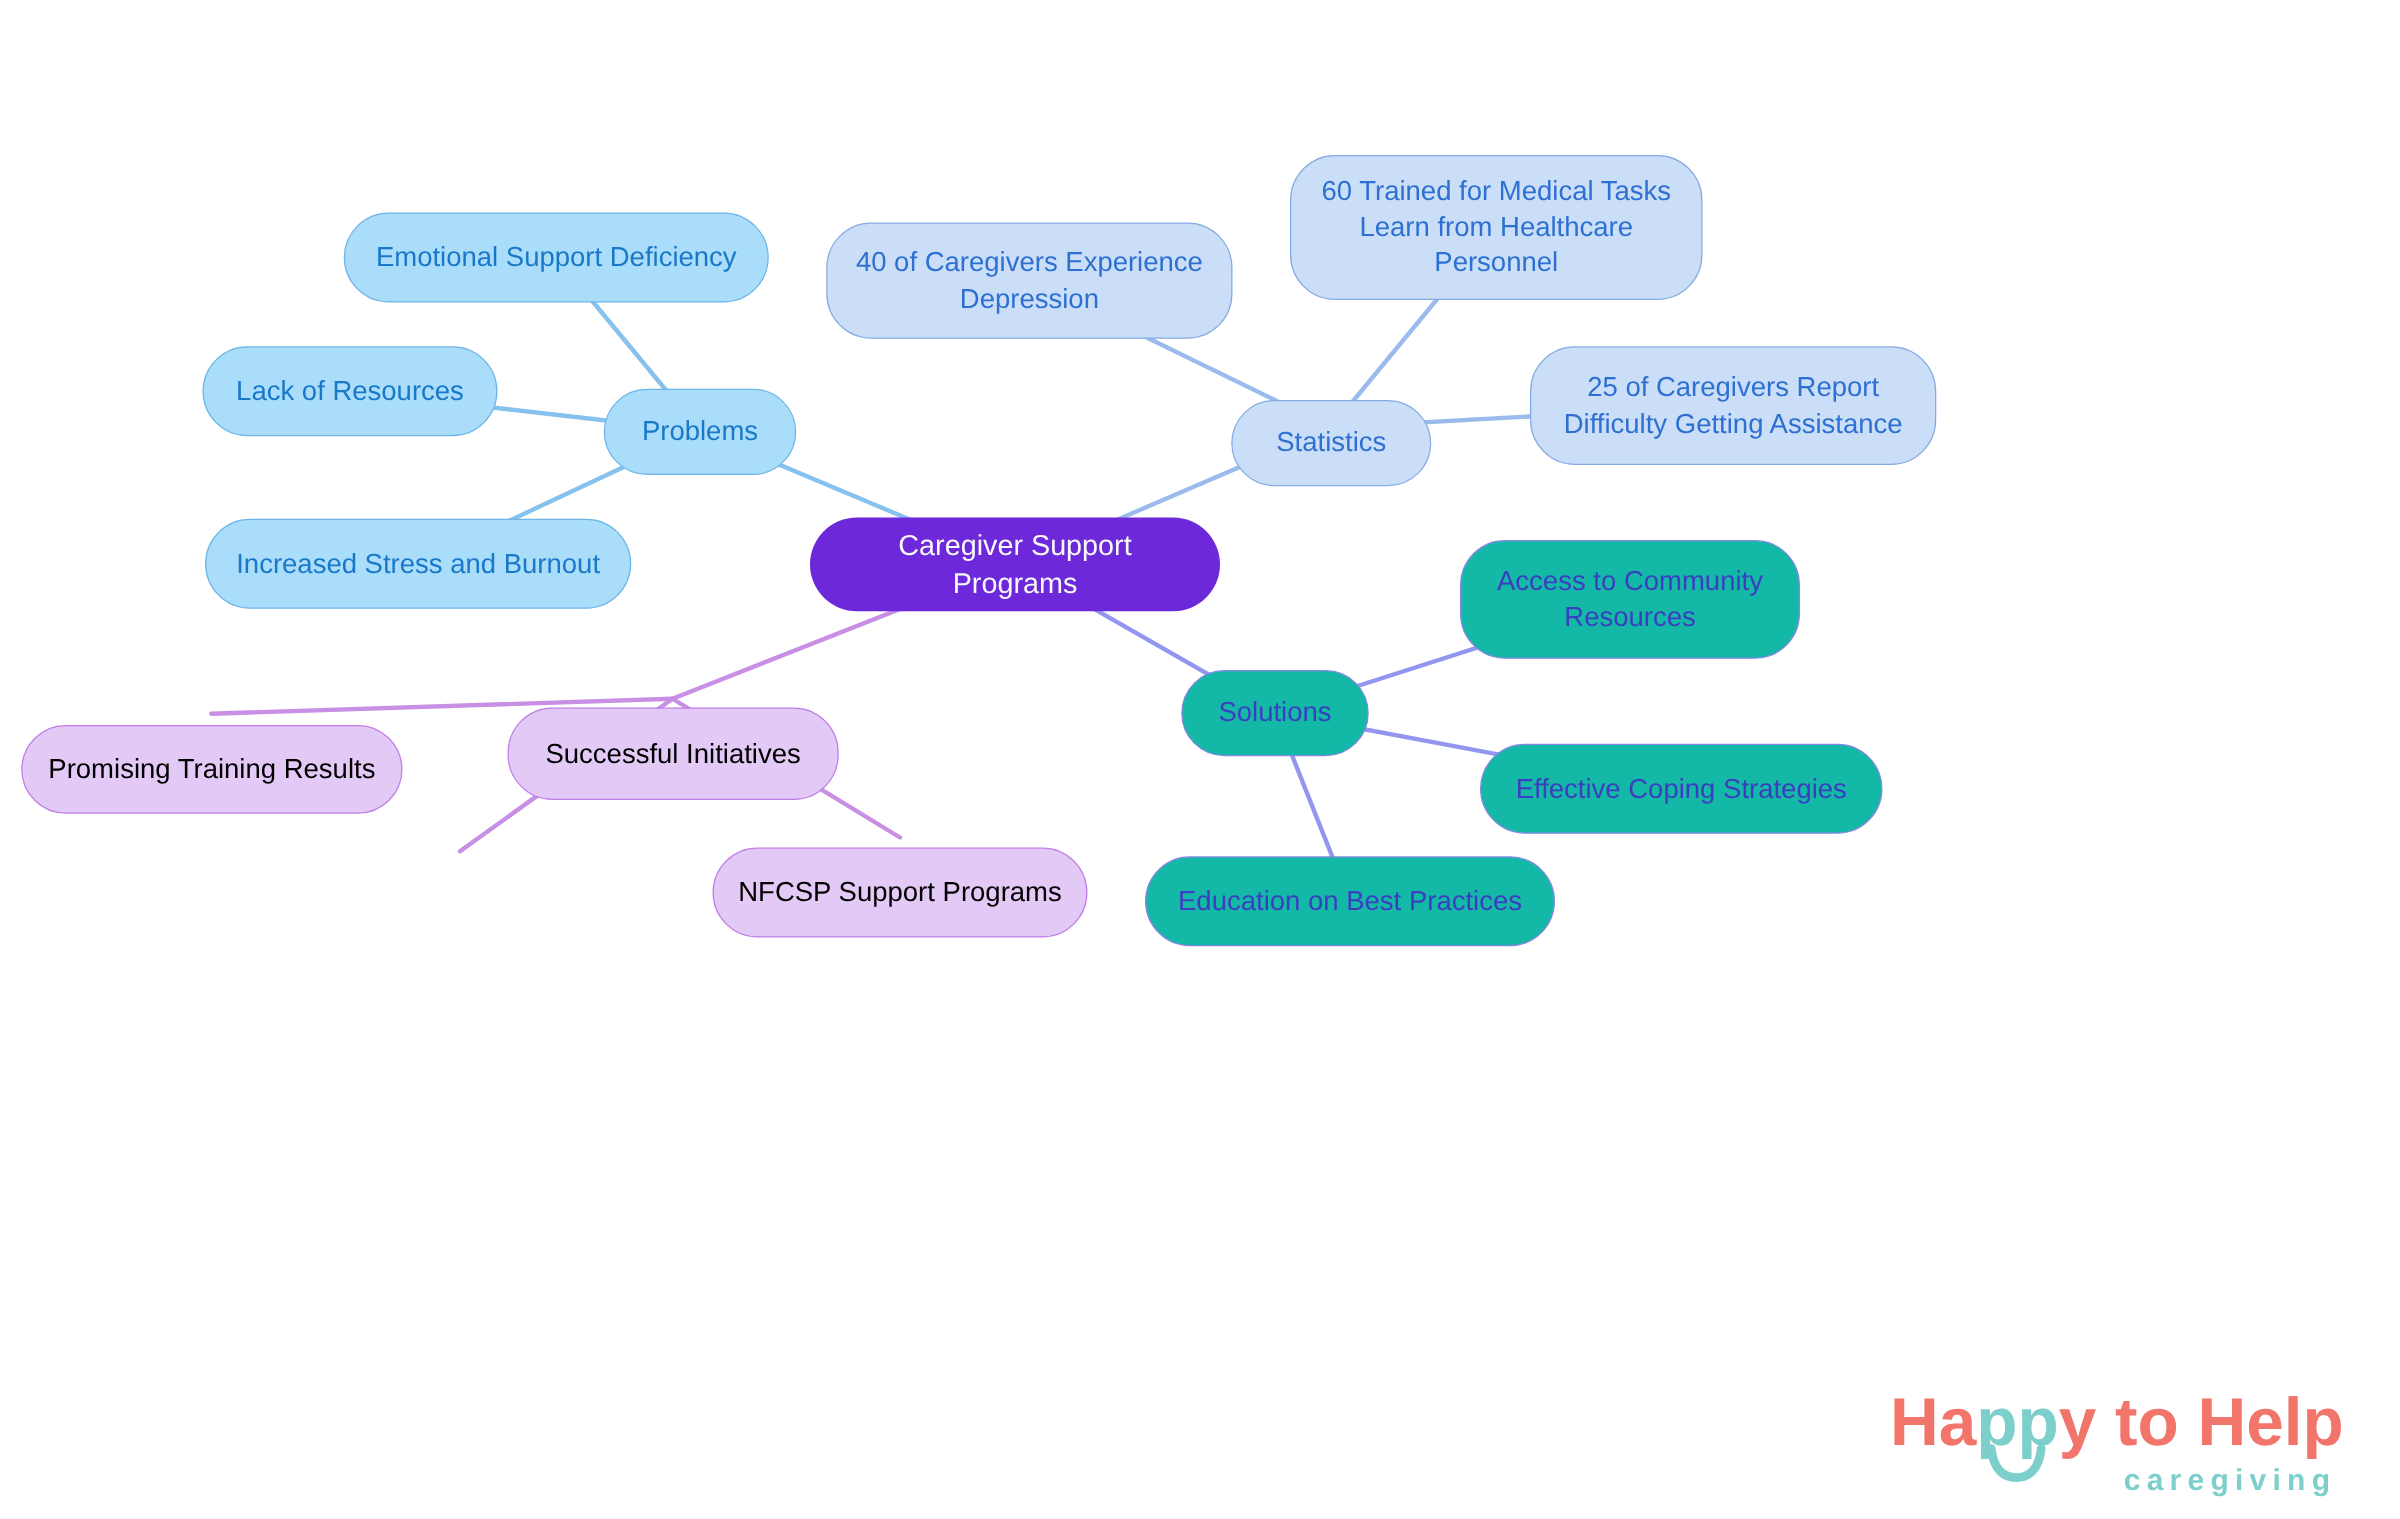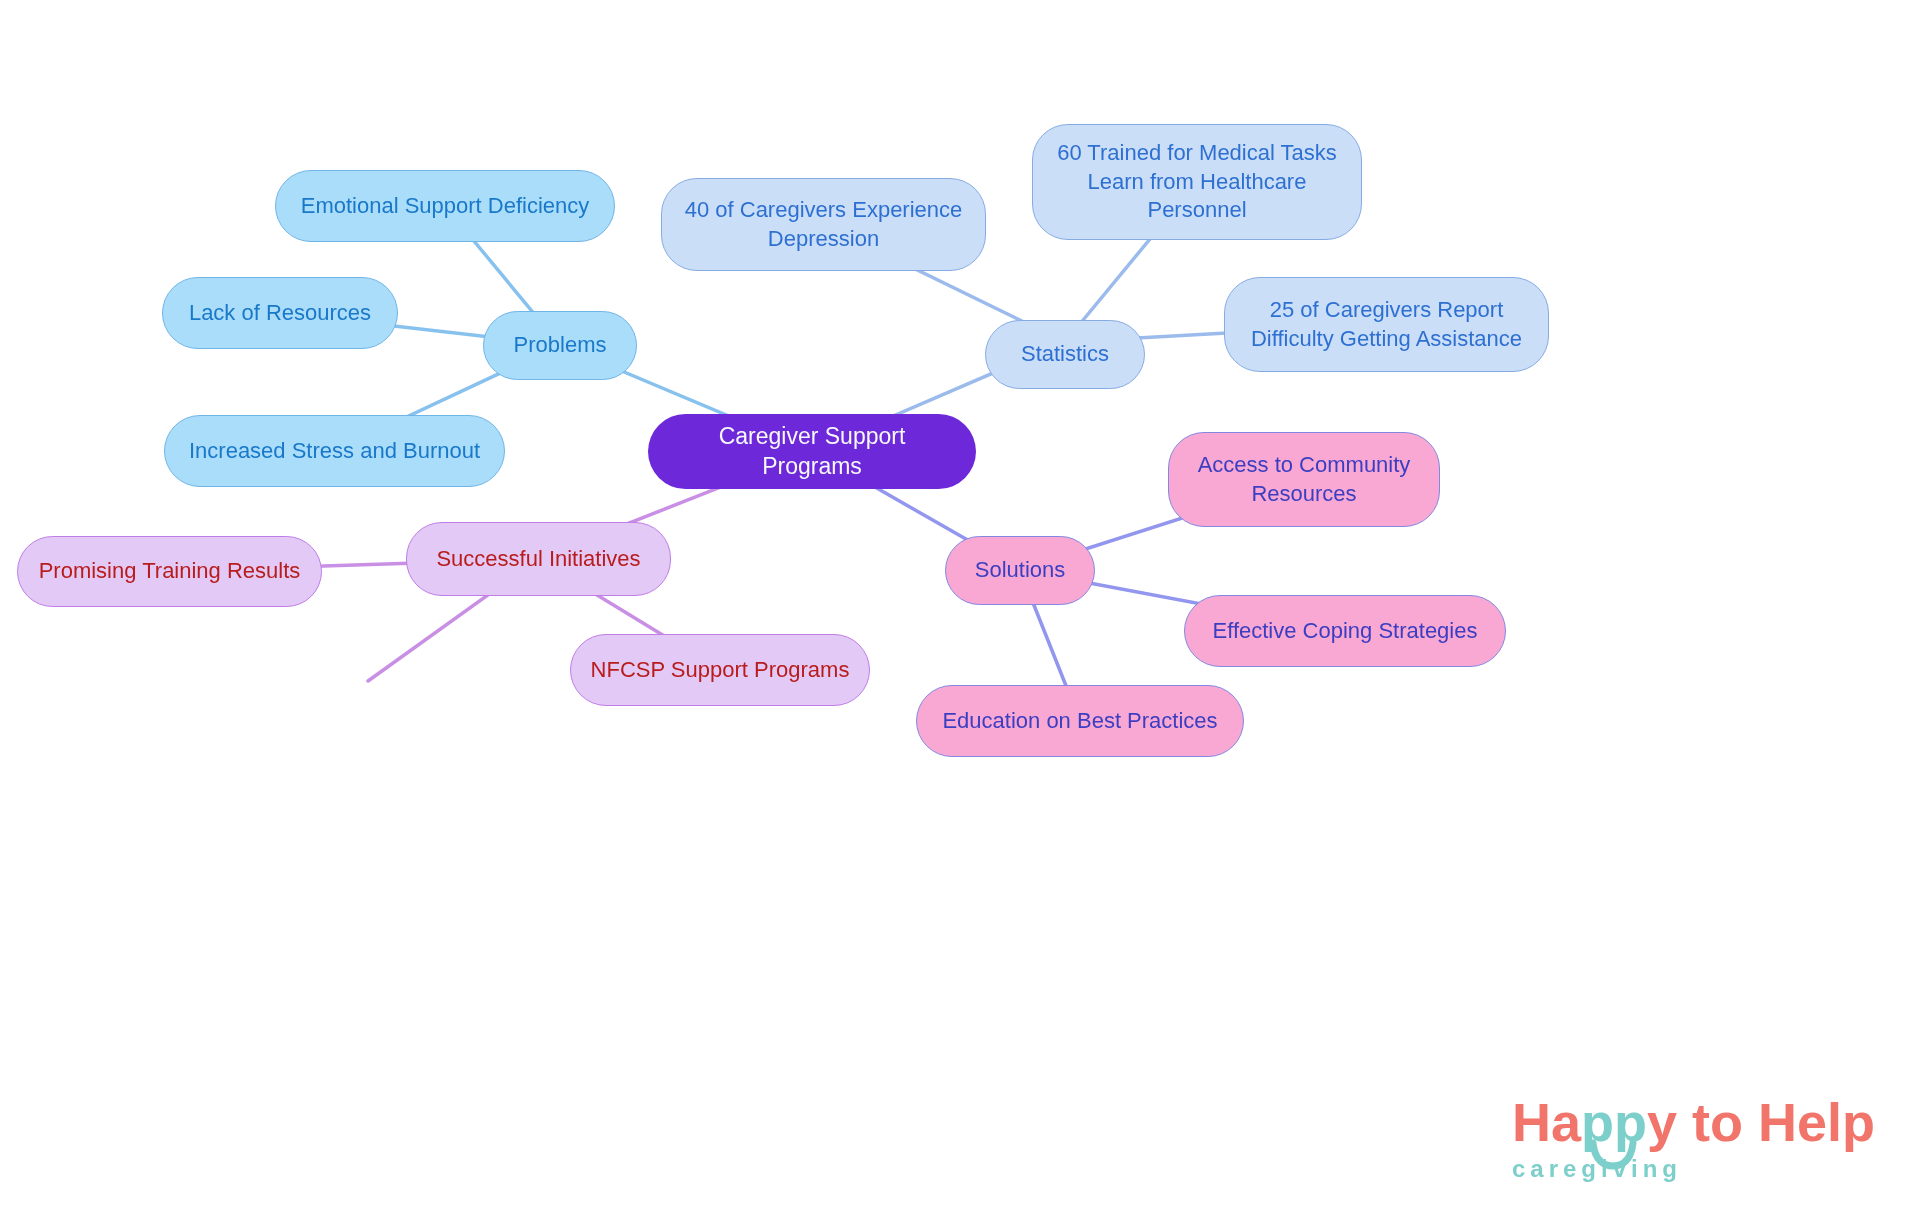--- a/index.html
+++ b/index.html
@@ -32,25 +32,25 @@
   }
   .node.root {
     background: #6d28d9;
     color: #f7f8fa;
     border: none;
     border-radius: 38px;
     font-size: 23px;
   }
   .branch-problems   { background: #a9ddfa; border-color: #6fb5e8; color: #1a78c9; }
   .branch-statistics { background: #cadef8; border-color: #86abe3; color: #2e70d1; }
-  .branch-solutions  { background: #f9a8d4; border-color: #8387e2; color: #3b3ec1; }
-  .branch-successful { background: #e3c9f6; border-color: #c07de8; color: #b91c1c; }
+  .branch-solutions  { background: #14b8a6; border-color: #8387e2; color: #3b3ec1; }
+  .branch-successful { background: #e3c9f6; border-color: #c07de8; color: #000000; margin-top: 44px; }
 
   
-  .logo { position: absolute; right: 45px; bottom: 32px; }
+  .logo { position: absolute; right: 45px; bottom: 16px; text-align: right; }
   .logo-main {
     font-size: 54px; font-weight: 700; line-height: 1.1;
     color: #f2756c; white-space: nowrap;
   }
   .logo-main .coral { color: #f2756c; }
   .logo-main .teal  { color: #7dcfcb; }
   .pp-wrap { position: relative; display: inline-block; }
   .smile-svg { position: absolute; left: 6px; top: 46px; }
   .logo-tagline {
     font-size: 24px; font-weight: 600; letter-spacing: 5px;

